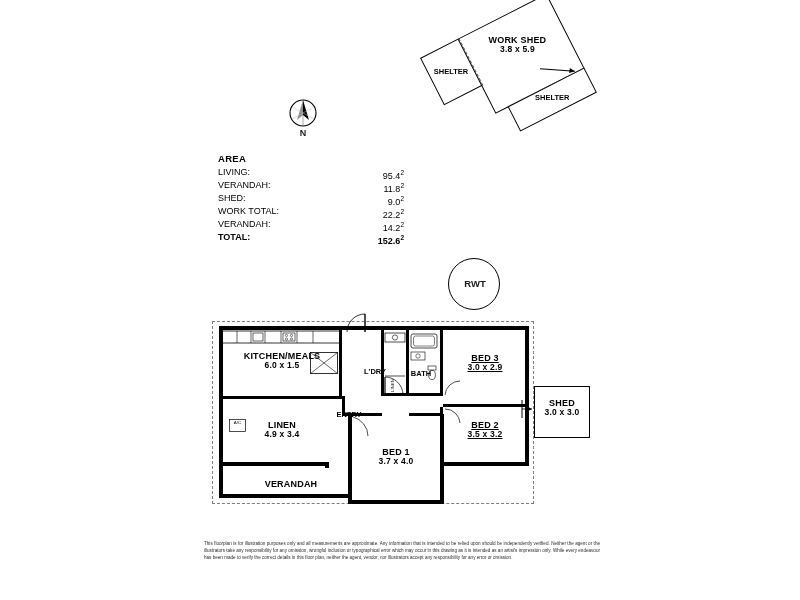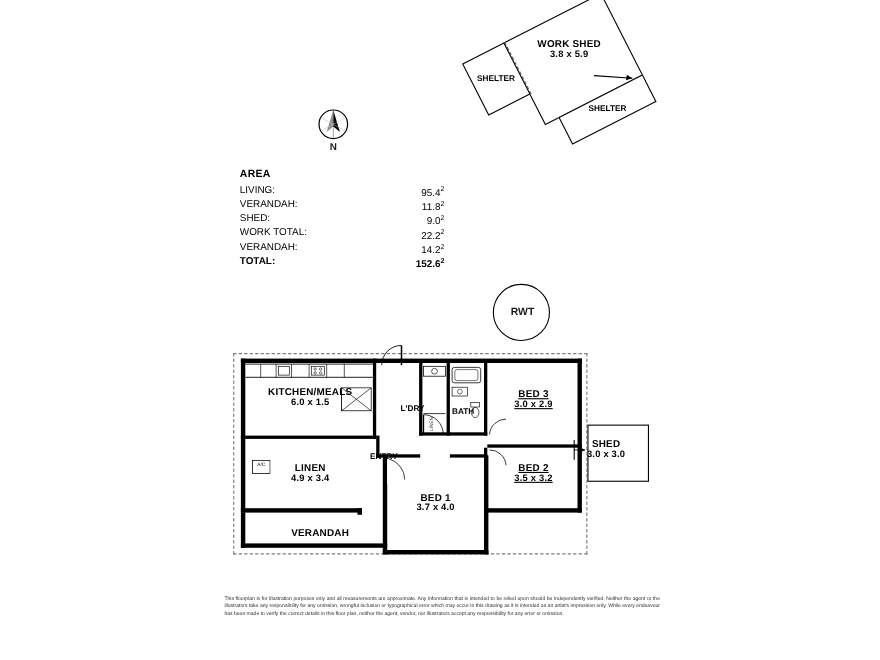--- a/index.html
+++ b/index.html
@@ -362,21 +362,21 @@
 
   <div class="abs" style="left:519px; top:398px; width:16px; height:22px;">
     <svg width="16" height="22" viewBox="0 0 16 22">
       <line x1="3" y1="2" x2="3" y2="20" stroke="#000" stroke-width="1"></line>
       <line x1="3" y1="11" x2="13" y2="11" stroke="#000" stroke-width="0.8"></line>
       <path d="M13 11 l-4 -2 l0 4 z" fill="#000"></path>
     </svg>
   </div>
 
   <div class="outline-thin" style="left:534px; top:386px; width:56px; height:52px;"></div>
-  <div class="room-label" style="left:523px; top:398px; width:56px;">
+  <div class="room-label" style="left:534px; top:398px; width:56px;">
     <span class="nm">SHED</span>
     <span class="dm">3.0 x 3.0</span>
   </div>
 
   <div class="room-label" style="left:225px; top:351px; width:114px;">
     <span class="nm">KITCHEN/MEALS</span>
     <span class="dm">6.0 x 1.5</span>
   </div>
   <div class="room-label" style="left:238px; top:420px; width:88px;">
     <span class="nm">LINEN</span>

